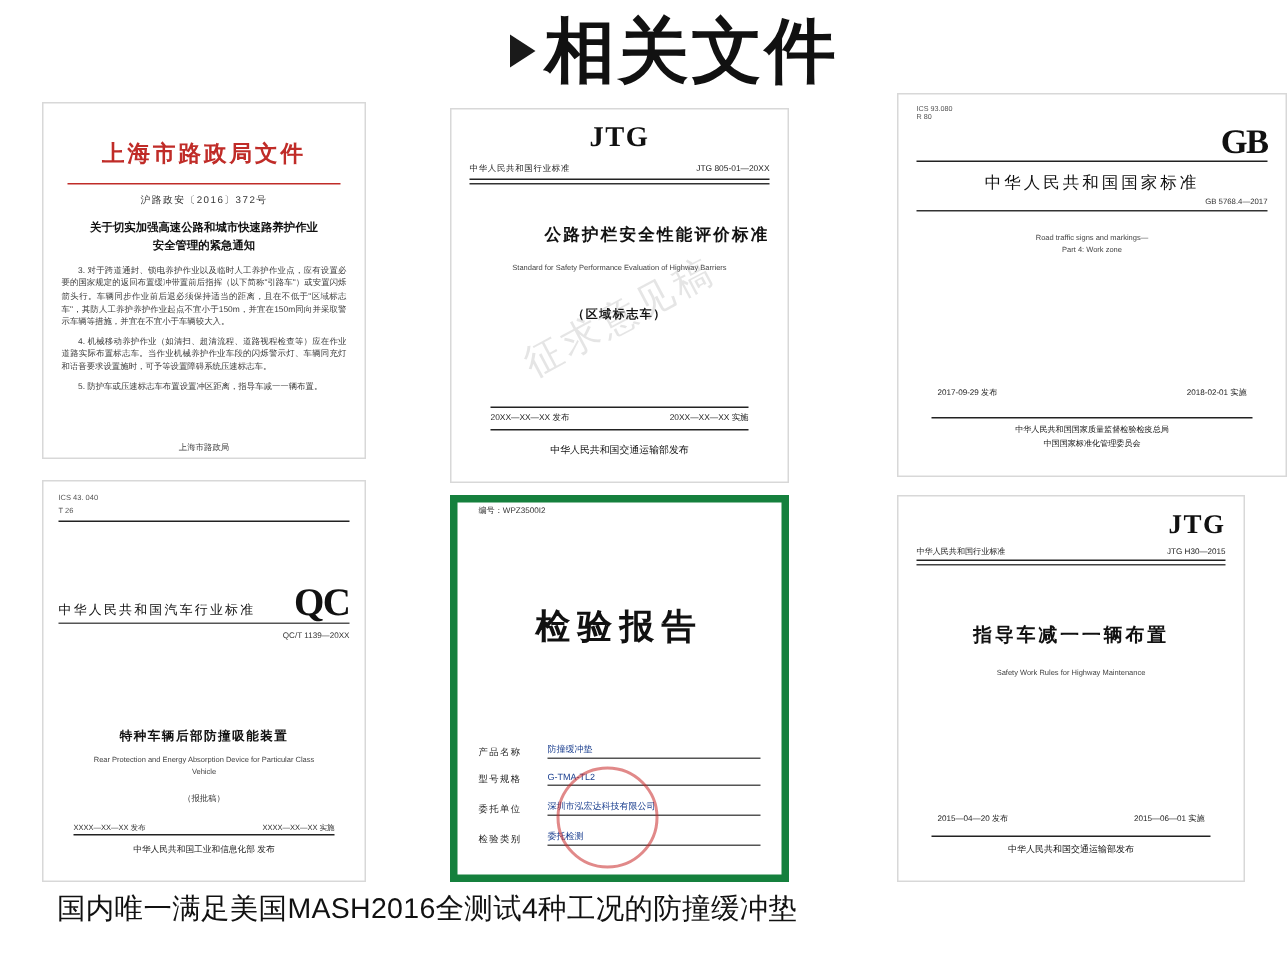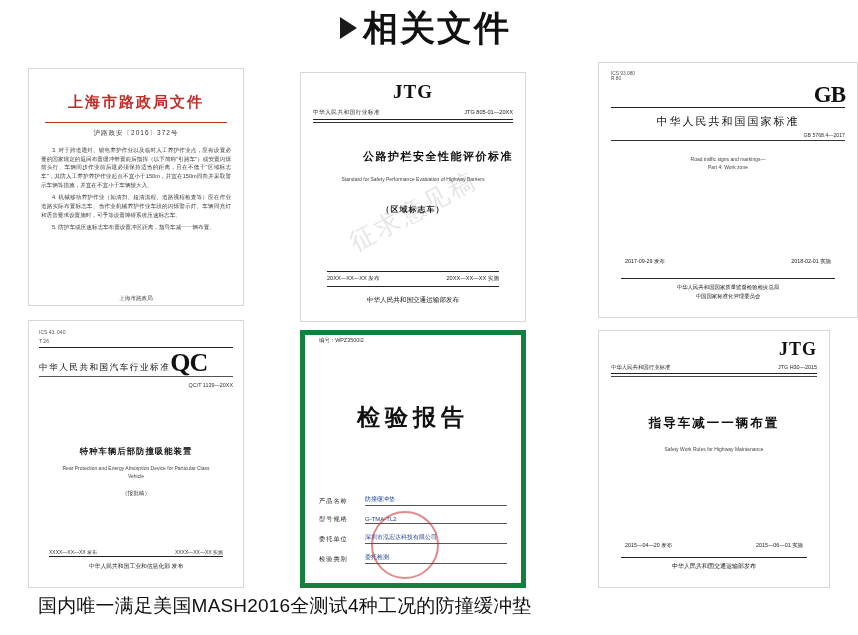--- a/index.html
+++ b/index.html
@@ -25,21 +25,21 @@
     gap: 6px;
   }
   .title-marker {
     width: 0;
     height: 0;
     border-left: 17px solid #1a1a1a;
     border-top: 11px solid transparent;
     border-bottom: 11px solid transparent;
   }
   .title-text {
-    font-size: 35px;
+    font-size: 47px;
     font-weight: bold;
     color: #111111;
     letter-spacing: 2px;
     line-height: 1;
   }
 
   
   .doc {
     position: absolute;
     background: #ffffff;
@@ -108,30 +108,31 @@
     left: 28px; top: 320px; width: 216px; height: 268px;
     border: 1px solid #d8d8d8;
     padding: 8px 10px;
   }
   .qc-topline {
     font-size: 5px; color: #555; margin-bottom: 3px;
   }
   .qc-rule { border-bottom: 1.5px solid #222; margin: 1px 0 4px 0; }
   .qc-rule-thin { border-bottom: 0.8px solid #555; margin: 2px 0 5px 0; }
   .qc-mark-row {
-    display: flex; justify-content: flex-start; align-items: flex-end;
+    display: flex; justify-content: space-between; align-items: flex-end;
   }
   .qc-cn {
     font-size: 8.6px; letter-spacing: 1.5px; color: #111;
     font-family: "Liberation Serif", serif;
   }
   .qc-logo {
     font-size: 26px; font-weight: bold; letter-spacing: -1px;
     color: #111; line-height: 0.85;
     font-family: "Liberation Serif", serif;
+    margin-top: 39px;
   }
   .qc-code-row {
     display: flex; justify-content: space-between;
     font-size: 5.4px; color: #333; margin-top: 3px;
   }
   .qc-title {
     text-align: center; font-size: 8.4px; font-weight: bold;
     color: #111; margin-top: 58px; letter-spacing: 1px;
   }
   .qc-sub {
@@ -346,20 +347,24 @@
 <div class="page-title">
   <div class="title-marker"></div>
   <div class="title-text">相关文件</div>
 </div>
 
 <div class="doc" id="doc-shanghai">
   <div class="doc-inner">
     <div class="sh-head">上海市路政局文件</div>
     <div class="sh-rule"></div>
     <div class="sh-num">沪路政安〔2016〕372号</div>
+    <div class="sh-title">
+      <div>关于切实加强高速公路和城市快速路养护作业</div>
+      <div>安全管理的紧急通知</div>
+    </div>
     <div class="sh-body">
       <p>3. 对于跨道通封、锁电养护作业以及临时人工养护作业点，应有设置必要的国家规定的返回布置缓冲带置前后指挥（以下简称"引路车"）或安置闪烁箭头行。车辆同步作业前后退必须保持适当的距离，且在不低于"区域标志车"，其防人工养护养护作业起点不宜小于150m，并宜在150m同向并采取警示车辆等措施，并宜在不宜小于车辆较大入。</p>
       <p>4. 机械移动养护作业（如清扫、超清流程、道路视程检查等）应在作业道路实际布置标志车。当作业机械养护作业车段的闪烁警示灯、车辆同充灯和语音要求设置施时，可予等设置障碍系统压速标志车。</p>
       <p>5. 防护车或压速标志车布置设置冲区距离，指导车减一一辆布置。</p>
     </div>
     <div class="sh-foot">上海市路政局</div>
   </div>
 </div>
 
 <div class="doc" id="doc-qc">

